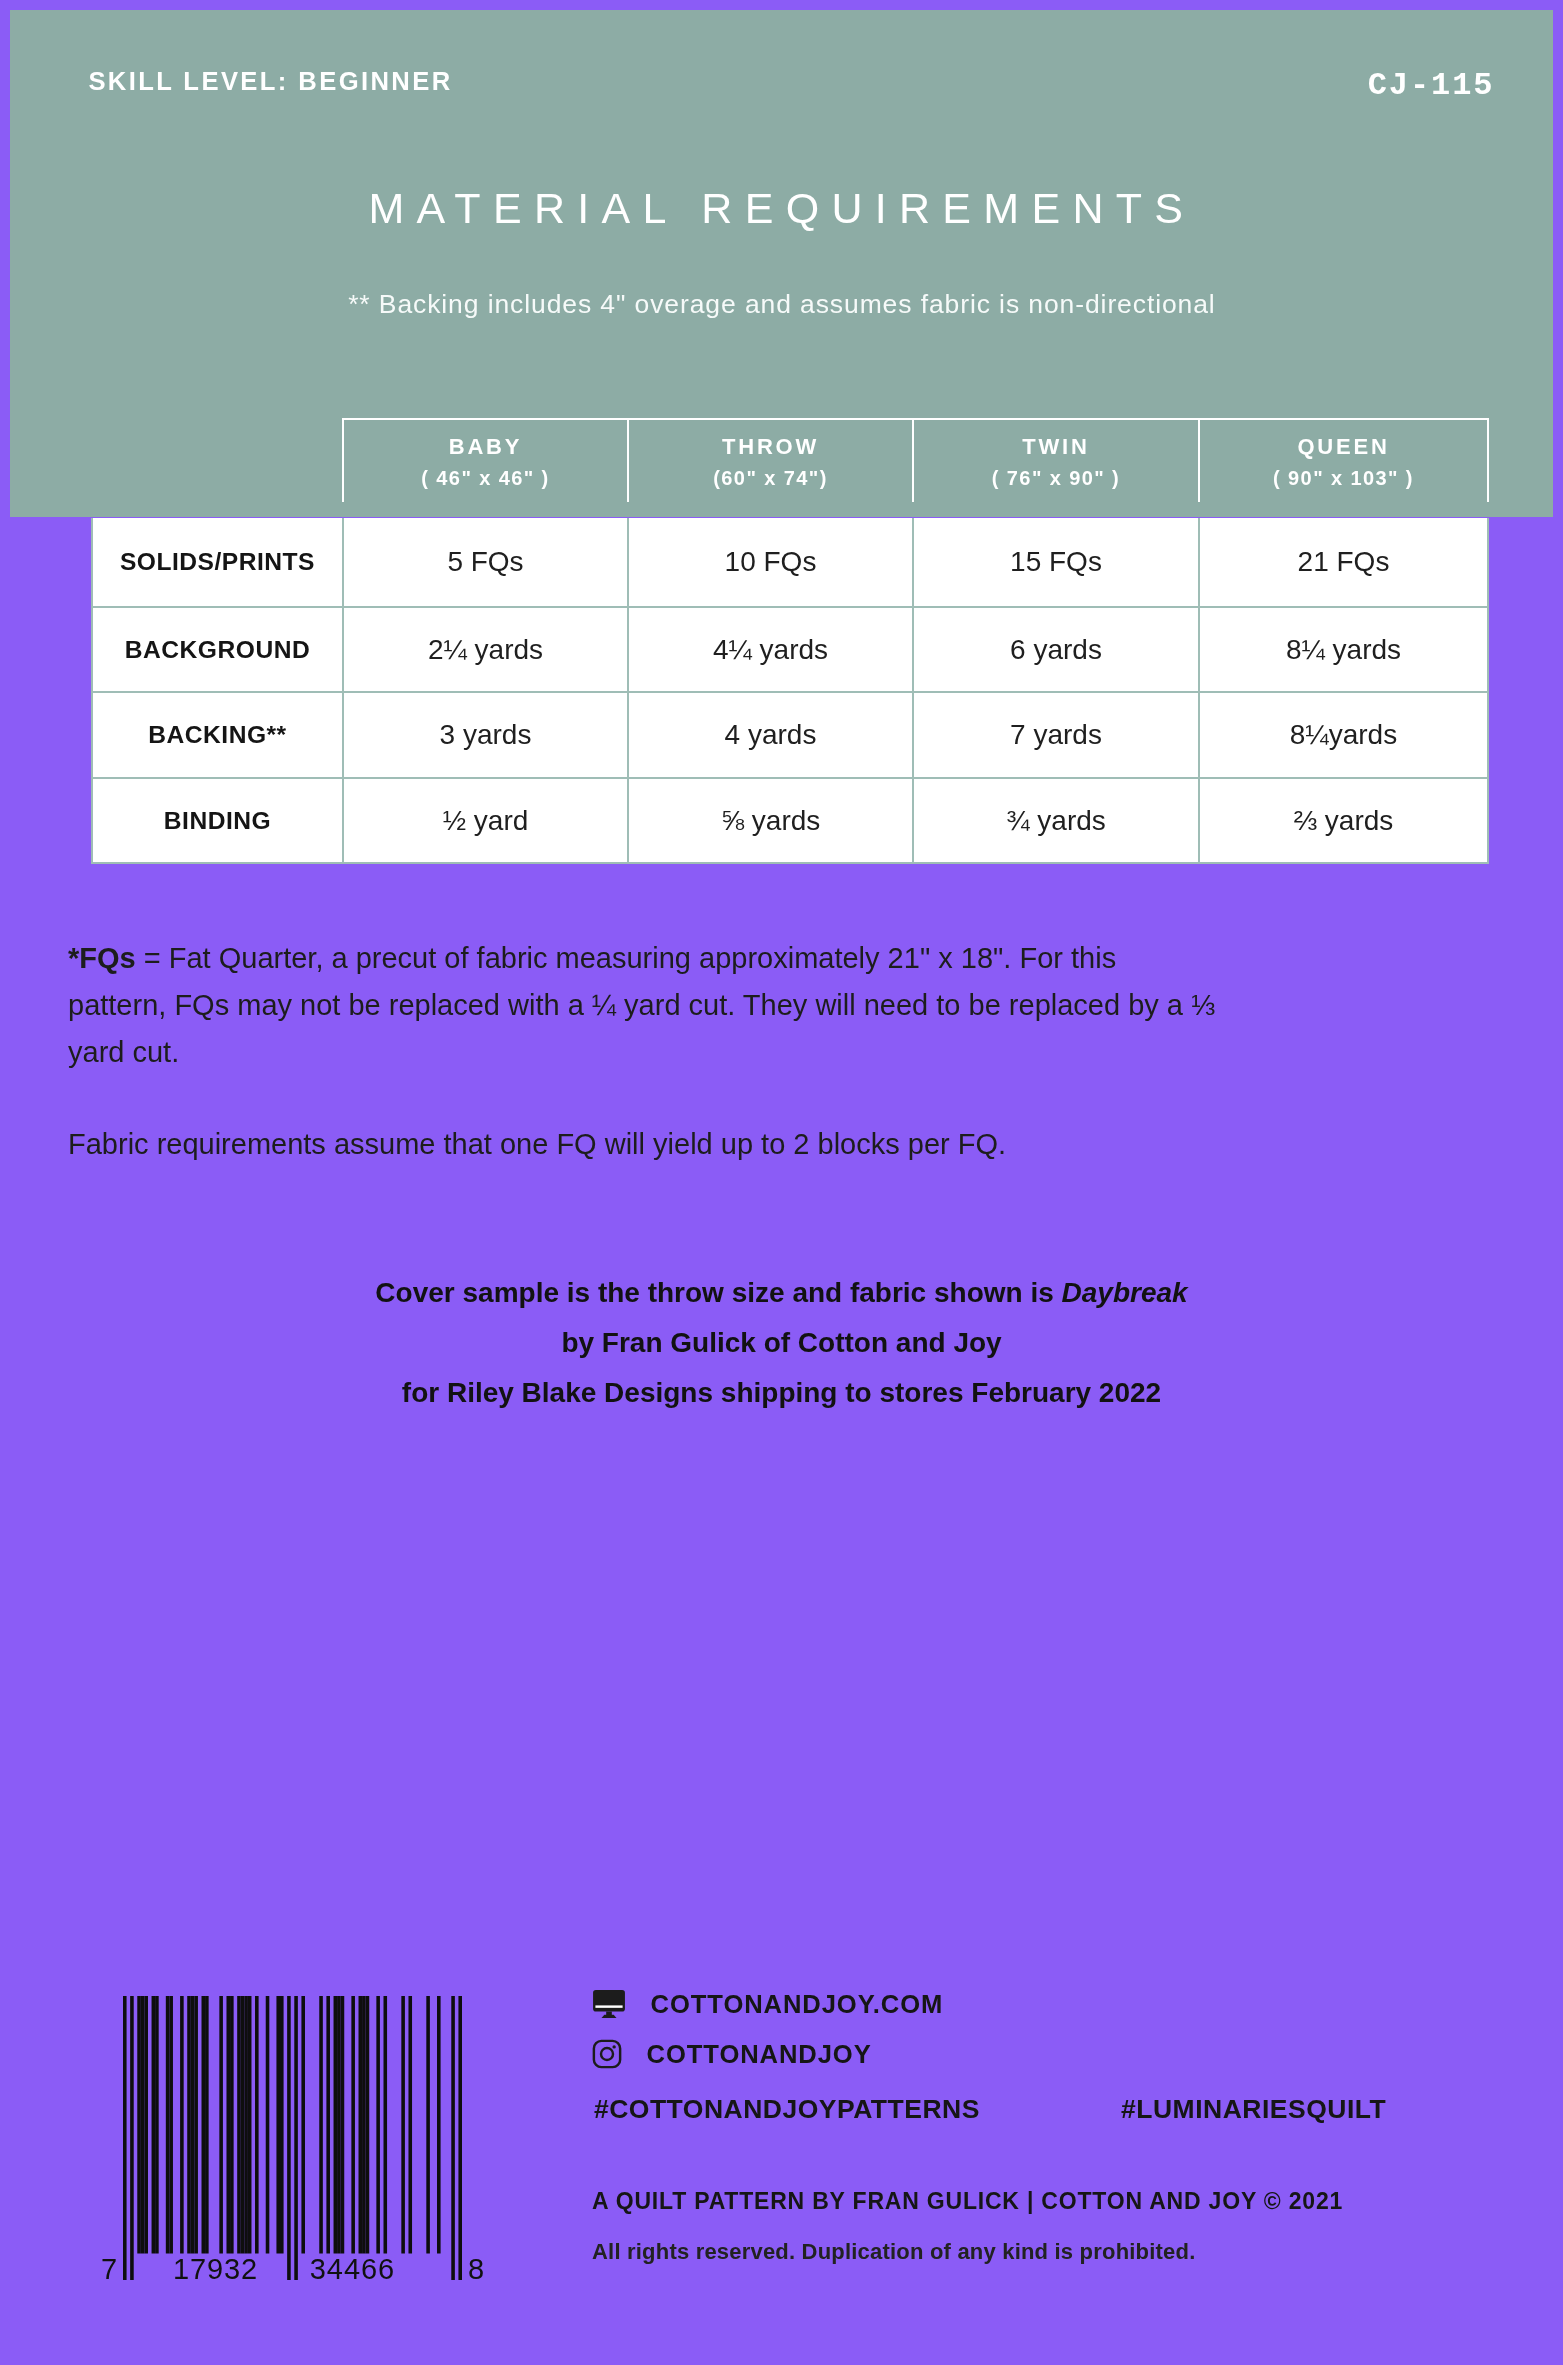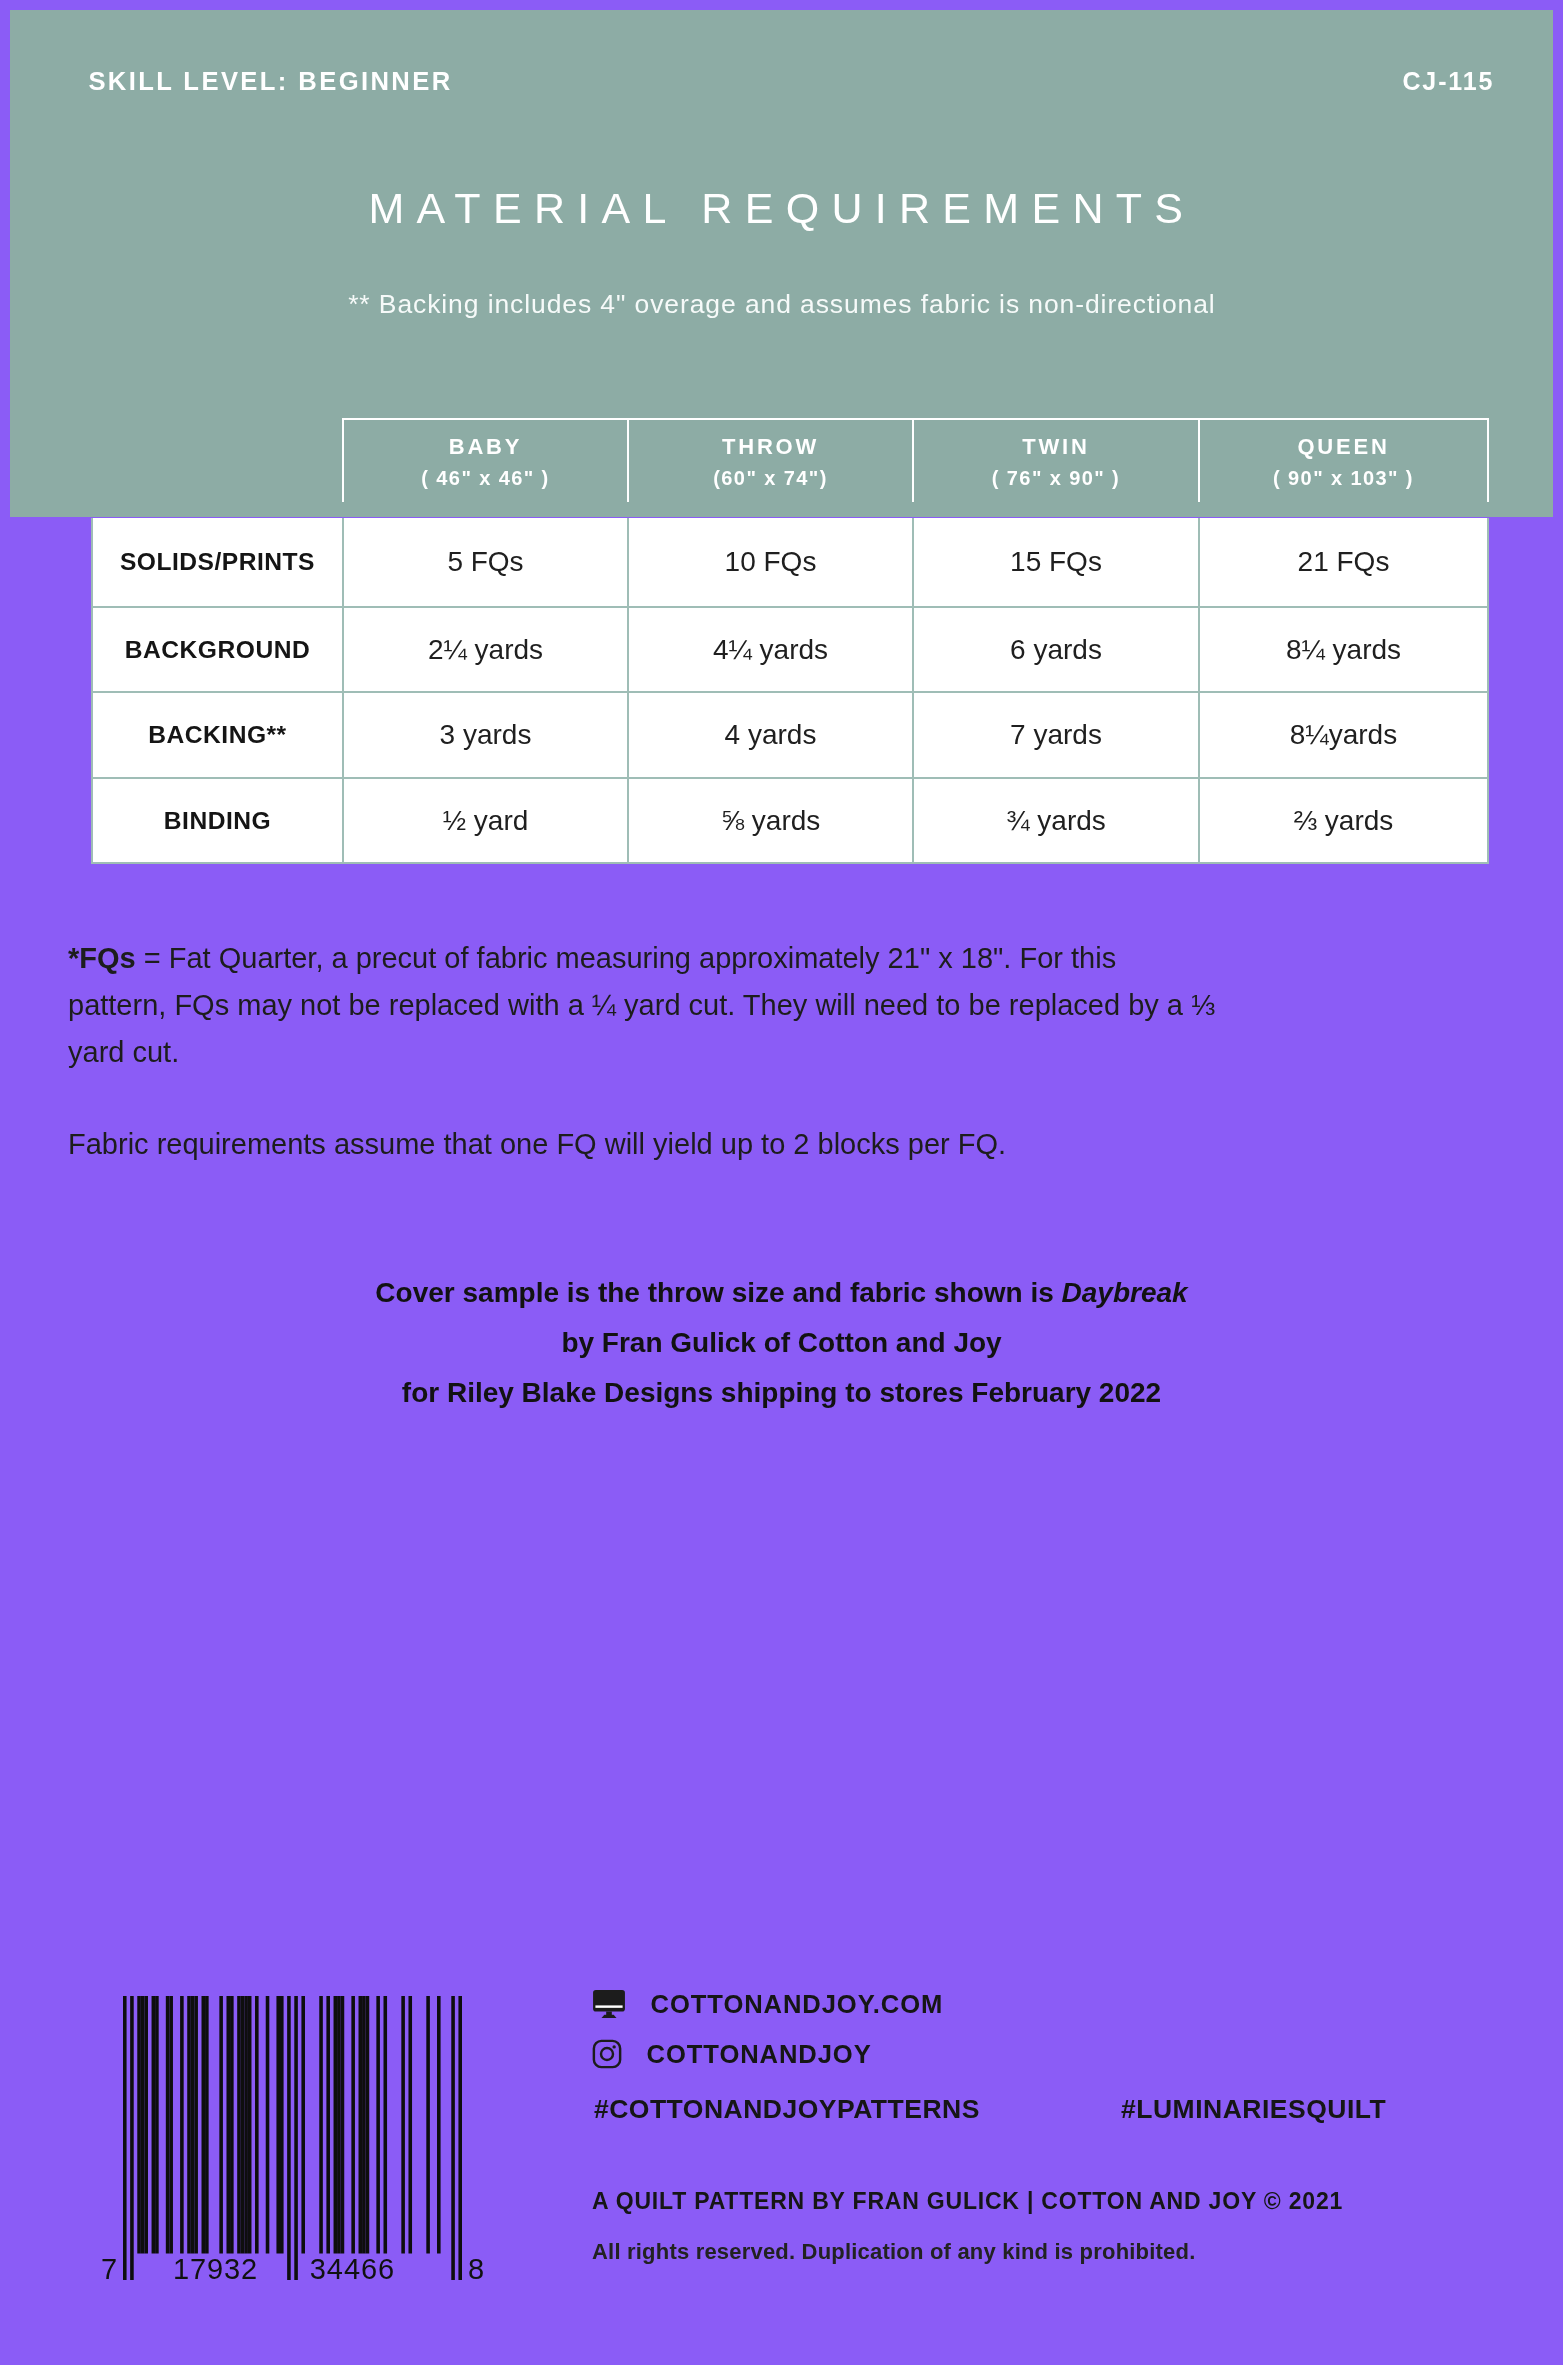--- a/index.html
+++ b/index.html
@@ -20,21 +20,21 @@
   .hero{
     position:absolute;left:10.4px;top:10.4px;width:1543px;height:507px;
     background:var(--band);
   }
   .skill{
     position:absolute;left:78px;top:57px;
     font-size:25.6px;font-weight:700;letter-spacing:2.4px;color:#fff;
   }
   .cj{
     position:absolute;right:59px;top:57px;
-    font-size:25px;font-weight:700;letter-spacing:1.9px;color:#fff;
+    font-size:32px;font-weight:700;letter-spacing:1.9px;color:#fff;font-family:Liberation Mono, monospace;
   }
   .title{
     position:absolute;left:0;right:0;top:174px;text-align:center;
     font-size:43px;font-weight:400;letter-spacing:12.3px;color:#fff;white-space:nowrap;
   }
   .note{
     position:absolute;left:0;right:0;top:279px;text-align:center;
     font-size:26.5px;font-weight:400;letter-spacing:0.9px;color:#f6faf9;white-space:nowrap;
   }
   

